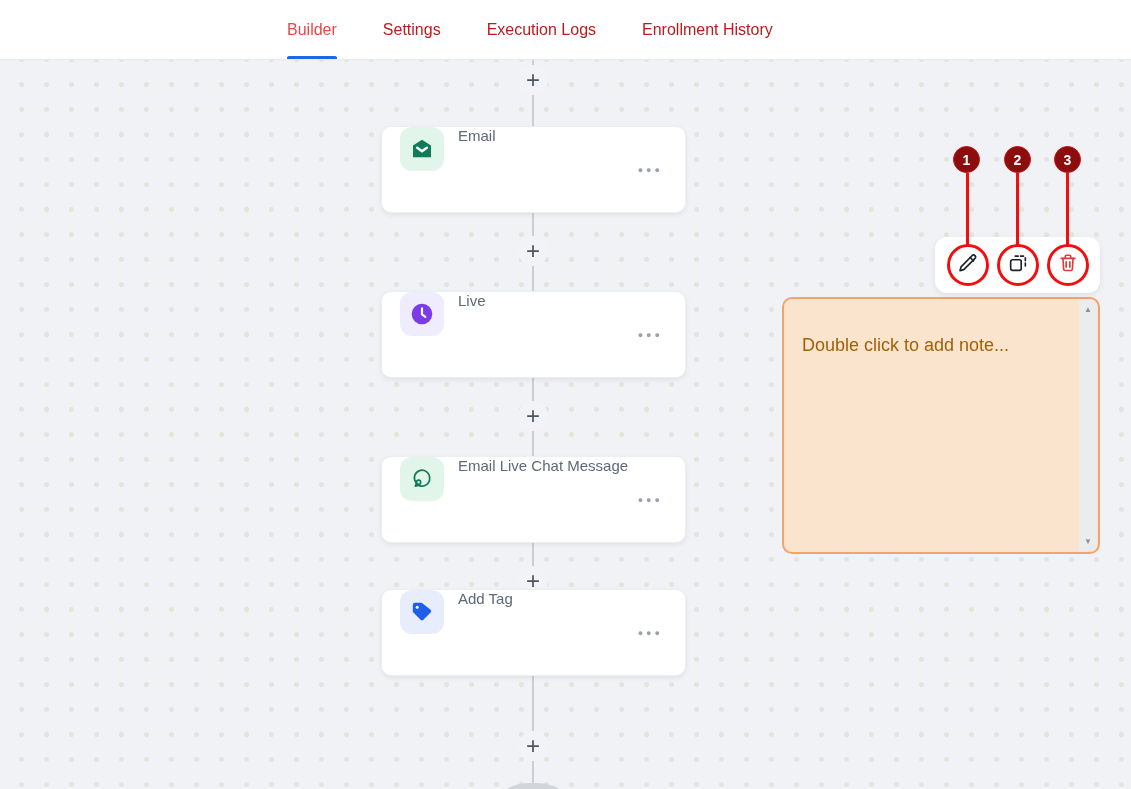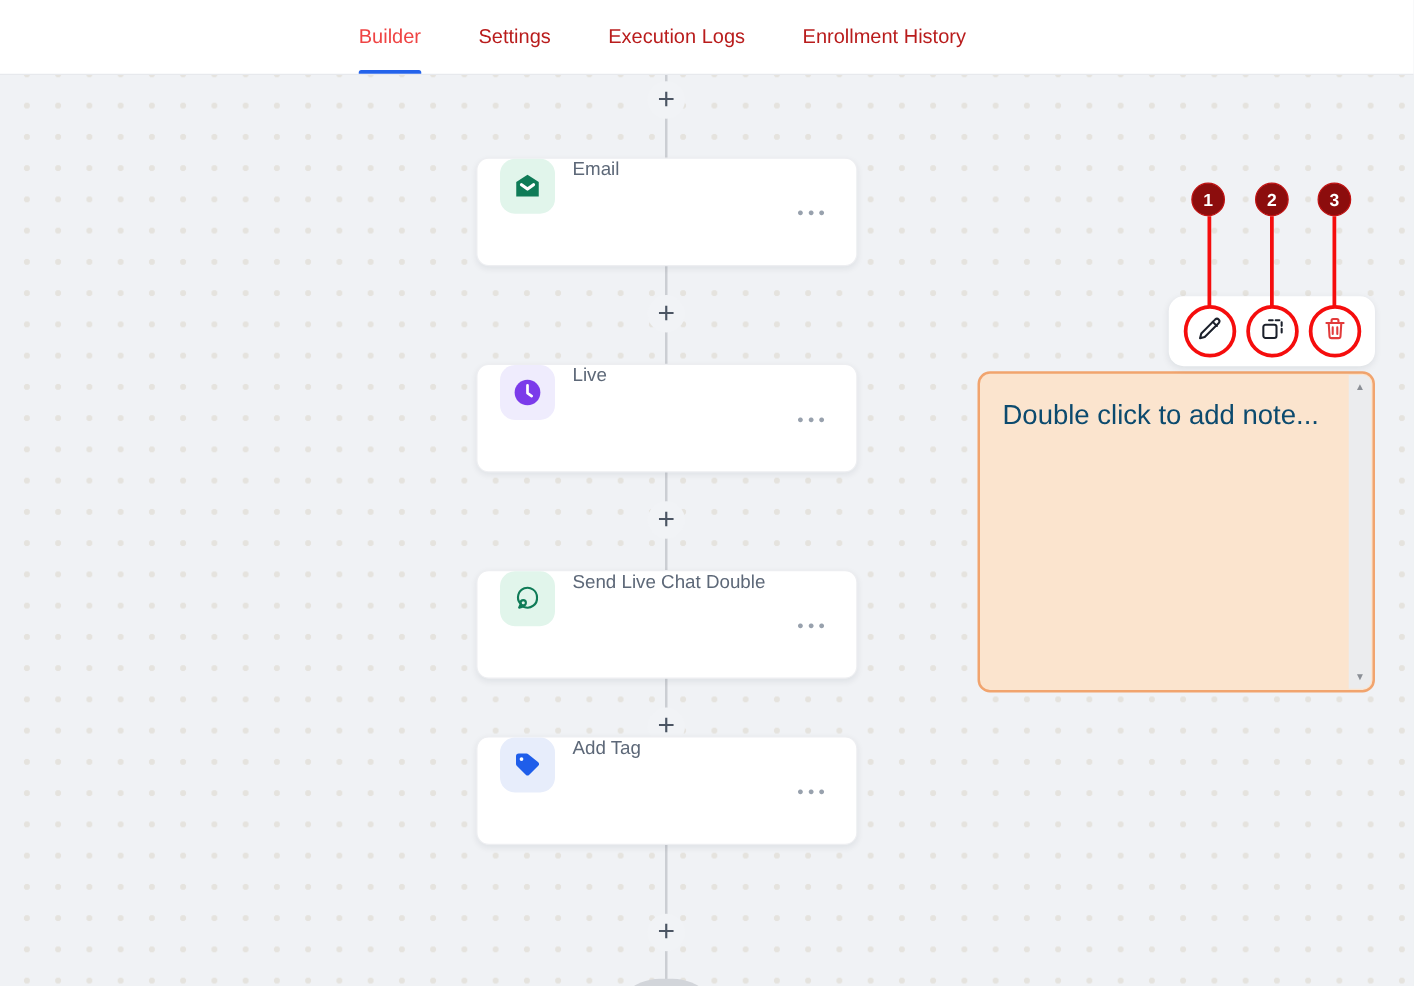--- a/index.html
+++ b/index.html
@@ -60,21 +60,21 @@
   }
   .end-cap {
     position:absolute; left:488px; top:723px; width:90px; height:40px;
     background:#D2D5DA; border-radius:45px 45px 0 0;
   }
   
   .note {
     position:absolute; left:782px; top:237px; width:318px; height:257px;
     background:#FBE4CE; border:2px solid #F1A46E; border-radius:10px;
   }
-  .note-text { padding:20px 40px 0 18px; font-size:22px; color:#0c4a6e; }
+  .note-text { padding:36px 40px 0 18px; font-size:18px; color:#a16207; }
   .note-scrollbar {
     position:absolute; top:1px; bottom:1px; right:1px; width:18px;
     background:#EBECEE; border-radius:0 7px 7px 0;
   }
   .scroll-arrow {
     position:absolute; left:0; width:18px; text-align:center;
     font-size:8px; color:#8B8F96; cursor:pointer;
   }
   .scroll-arrow.up { top:5px; }
   .scroll-arrow.down { bottom:5px; }
@@ -159,21 +159,21 @@
       <div class="node-menu">●●●</div>
     </div>
 
     <div class="node" style="top:396px">
       <div class="node-icon" style="background:#E1F5EB">
         <svg width="24" height="24" viewBox="0 0 24 24" fill="none" stroke="#0F7B57" stroke-width="1.7" stroke-linecap="round" stroke-linejoin="round">
           <path d="M19.6 10.8a7.6 7.6 0 1 0-13.5 4.8c.3.4.4.9.2 1.3l-1 2.2 2.8-.7c.4-.1.9 0 1.2.2a7.6 7.6 0 0 0 10.3-7.8Z"></path>
           <circle cx="8.6" cy="15.2" r="2.1"></circle>
         </svg>
       </div>
-      <div class="node-label">Send Live Chat Double</div>
+      <div class="node-label">Email Live Chat Message</div>
       <div class="node-menu">●●●</div>
     </div>
 
     <div class="node" style="top:529px">
       <div class="node-icon" style="background:#E7EDFB">
         <svg width="24" height="24" viewBox="0 0 24 24">
           <path d="M20.6 12.6 L13.4 19.8 a2 2 0 0 1-2.8 0 L3.4 12.6 A2 2 0 0 1 2.8 11.2 L2.8 5 a2.2 2.2 0 0 1 2.2-2.2 L11.2 2.8 a2 2 0 0 1 1.4.6 L20.6 9.8 a2 2 0 0 1 0 2.8 Z" fill="#1F5EEA"></path>
           <circle cx="7.2" cy="7.2" r="1.5" fill="#ffffff"></circle>
         </svg>
       </div>

